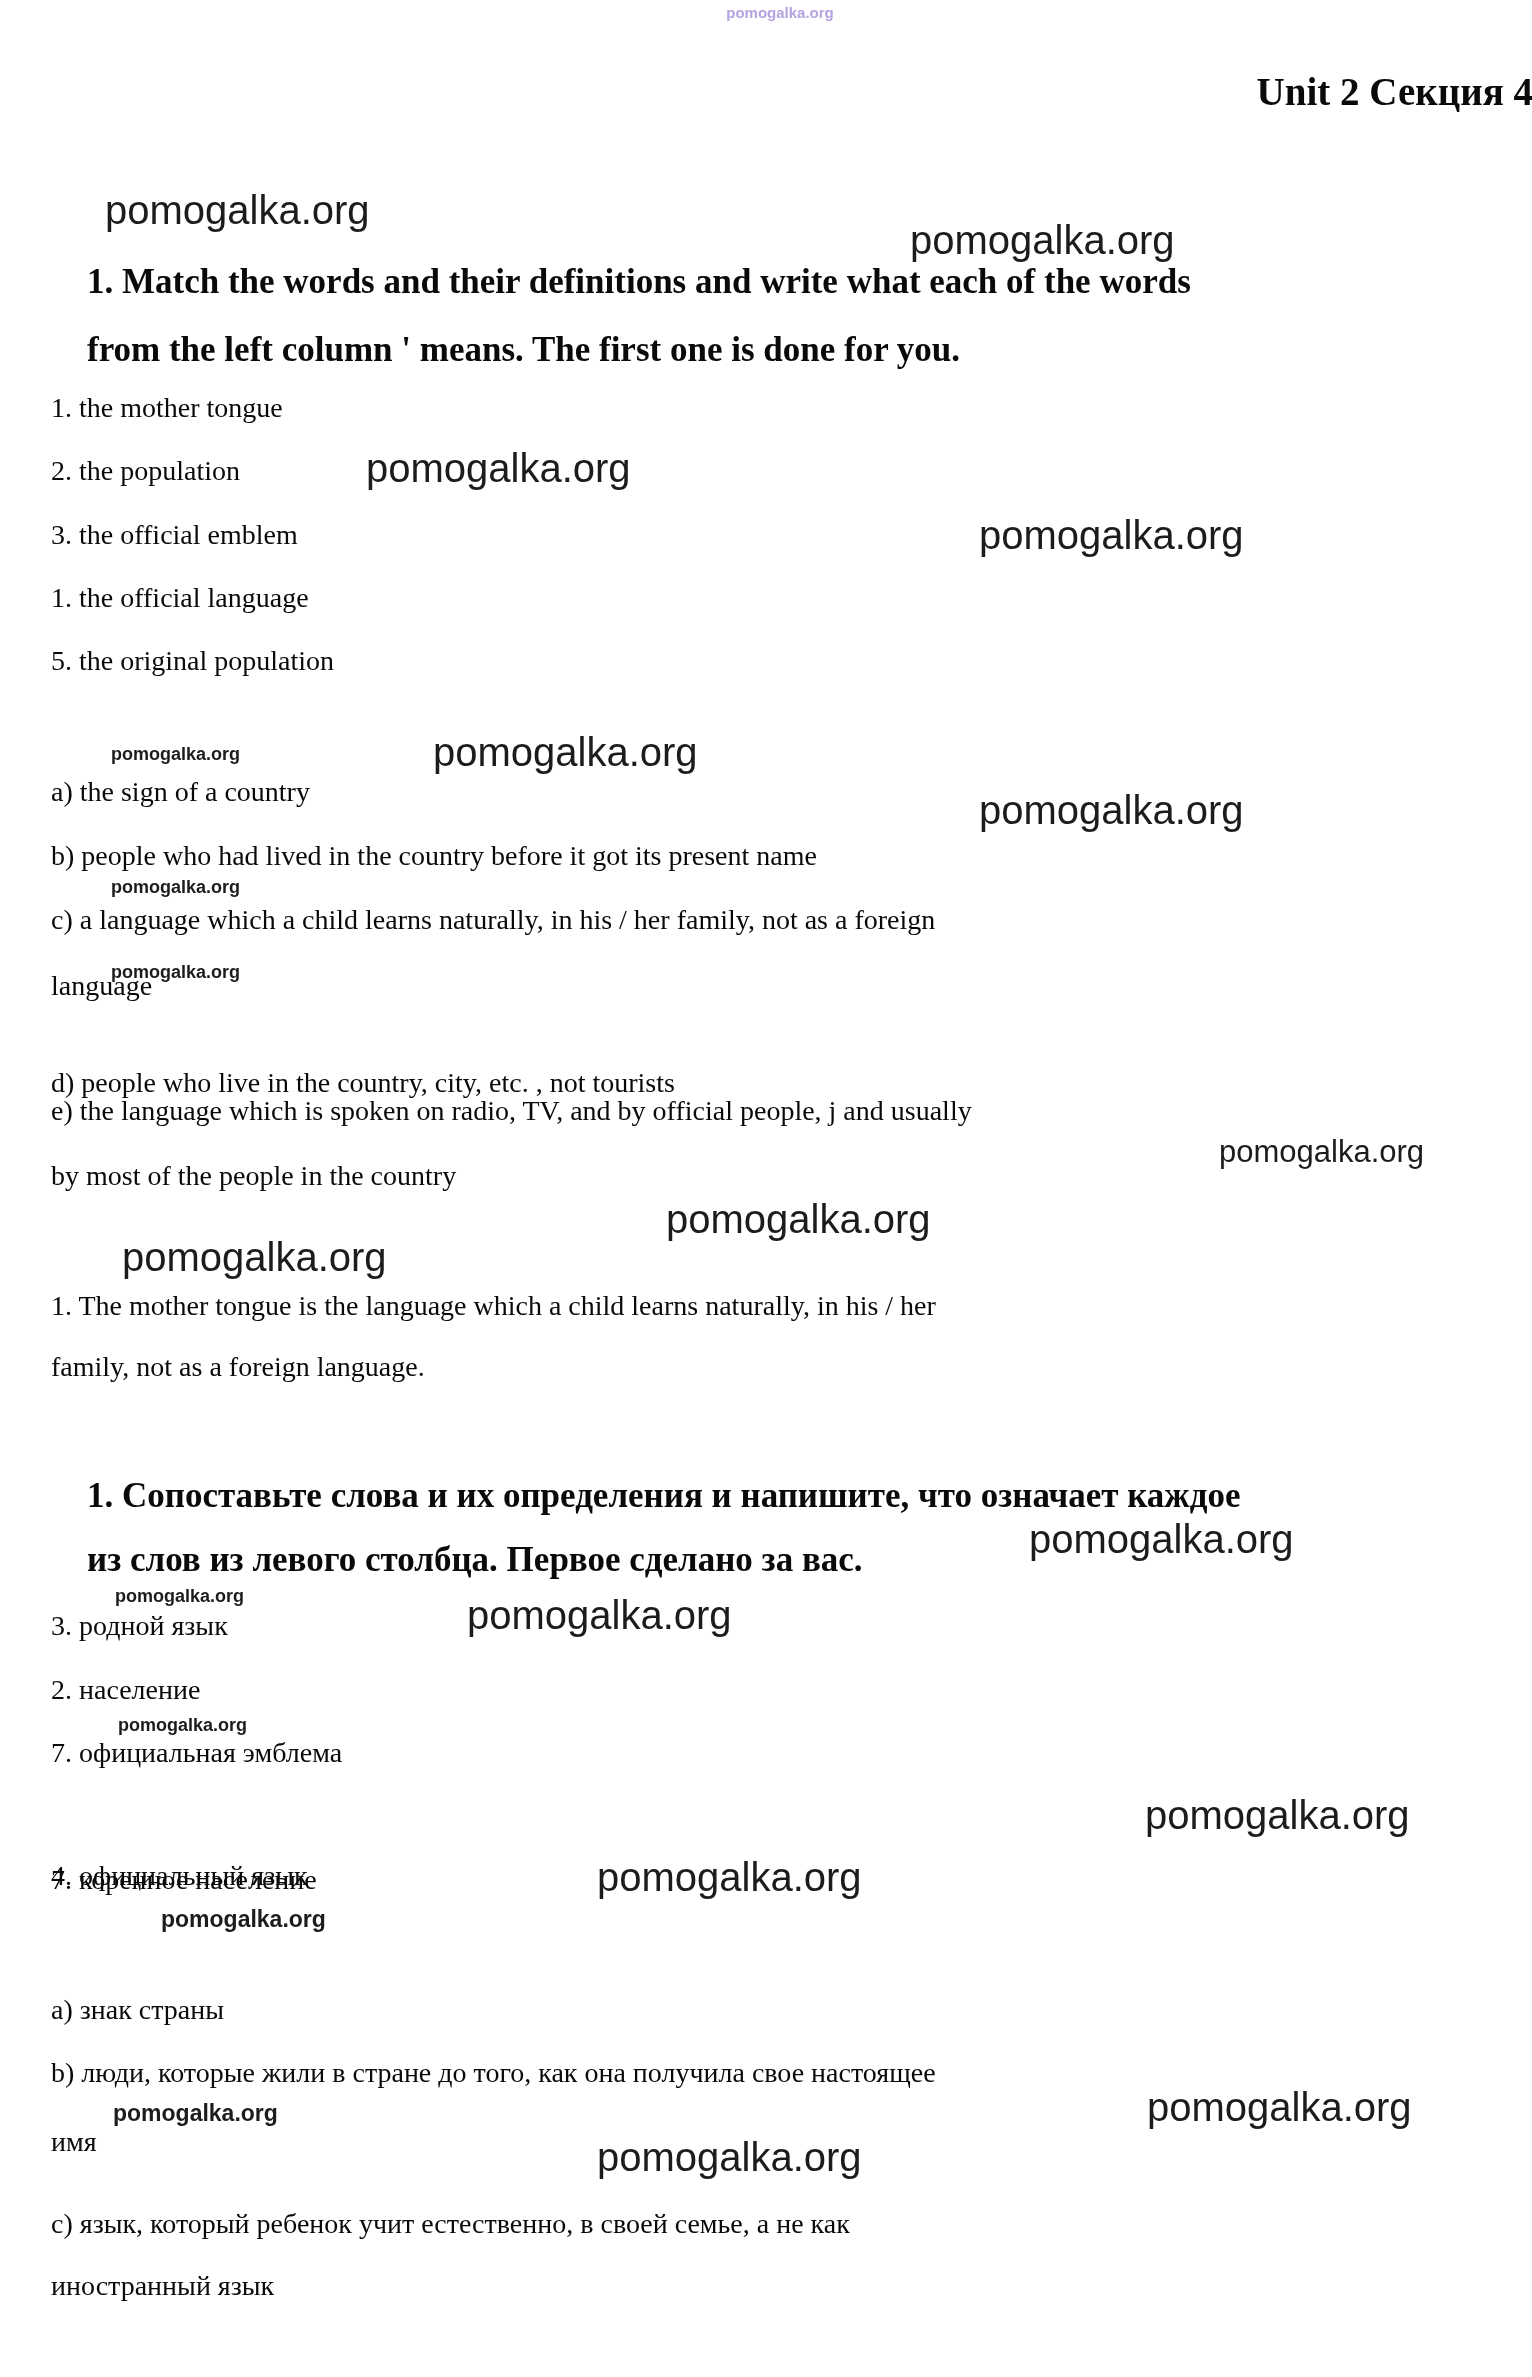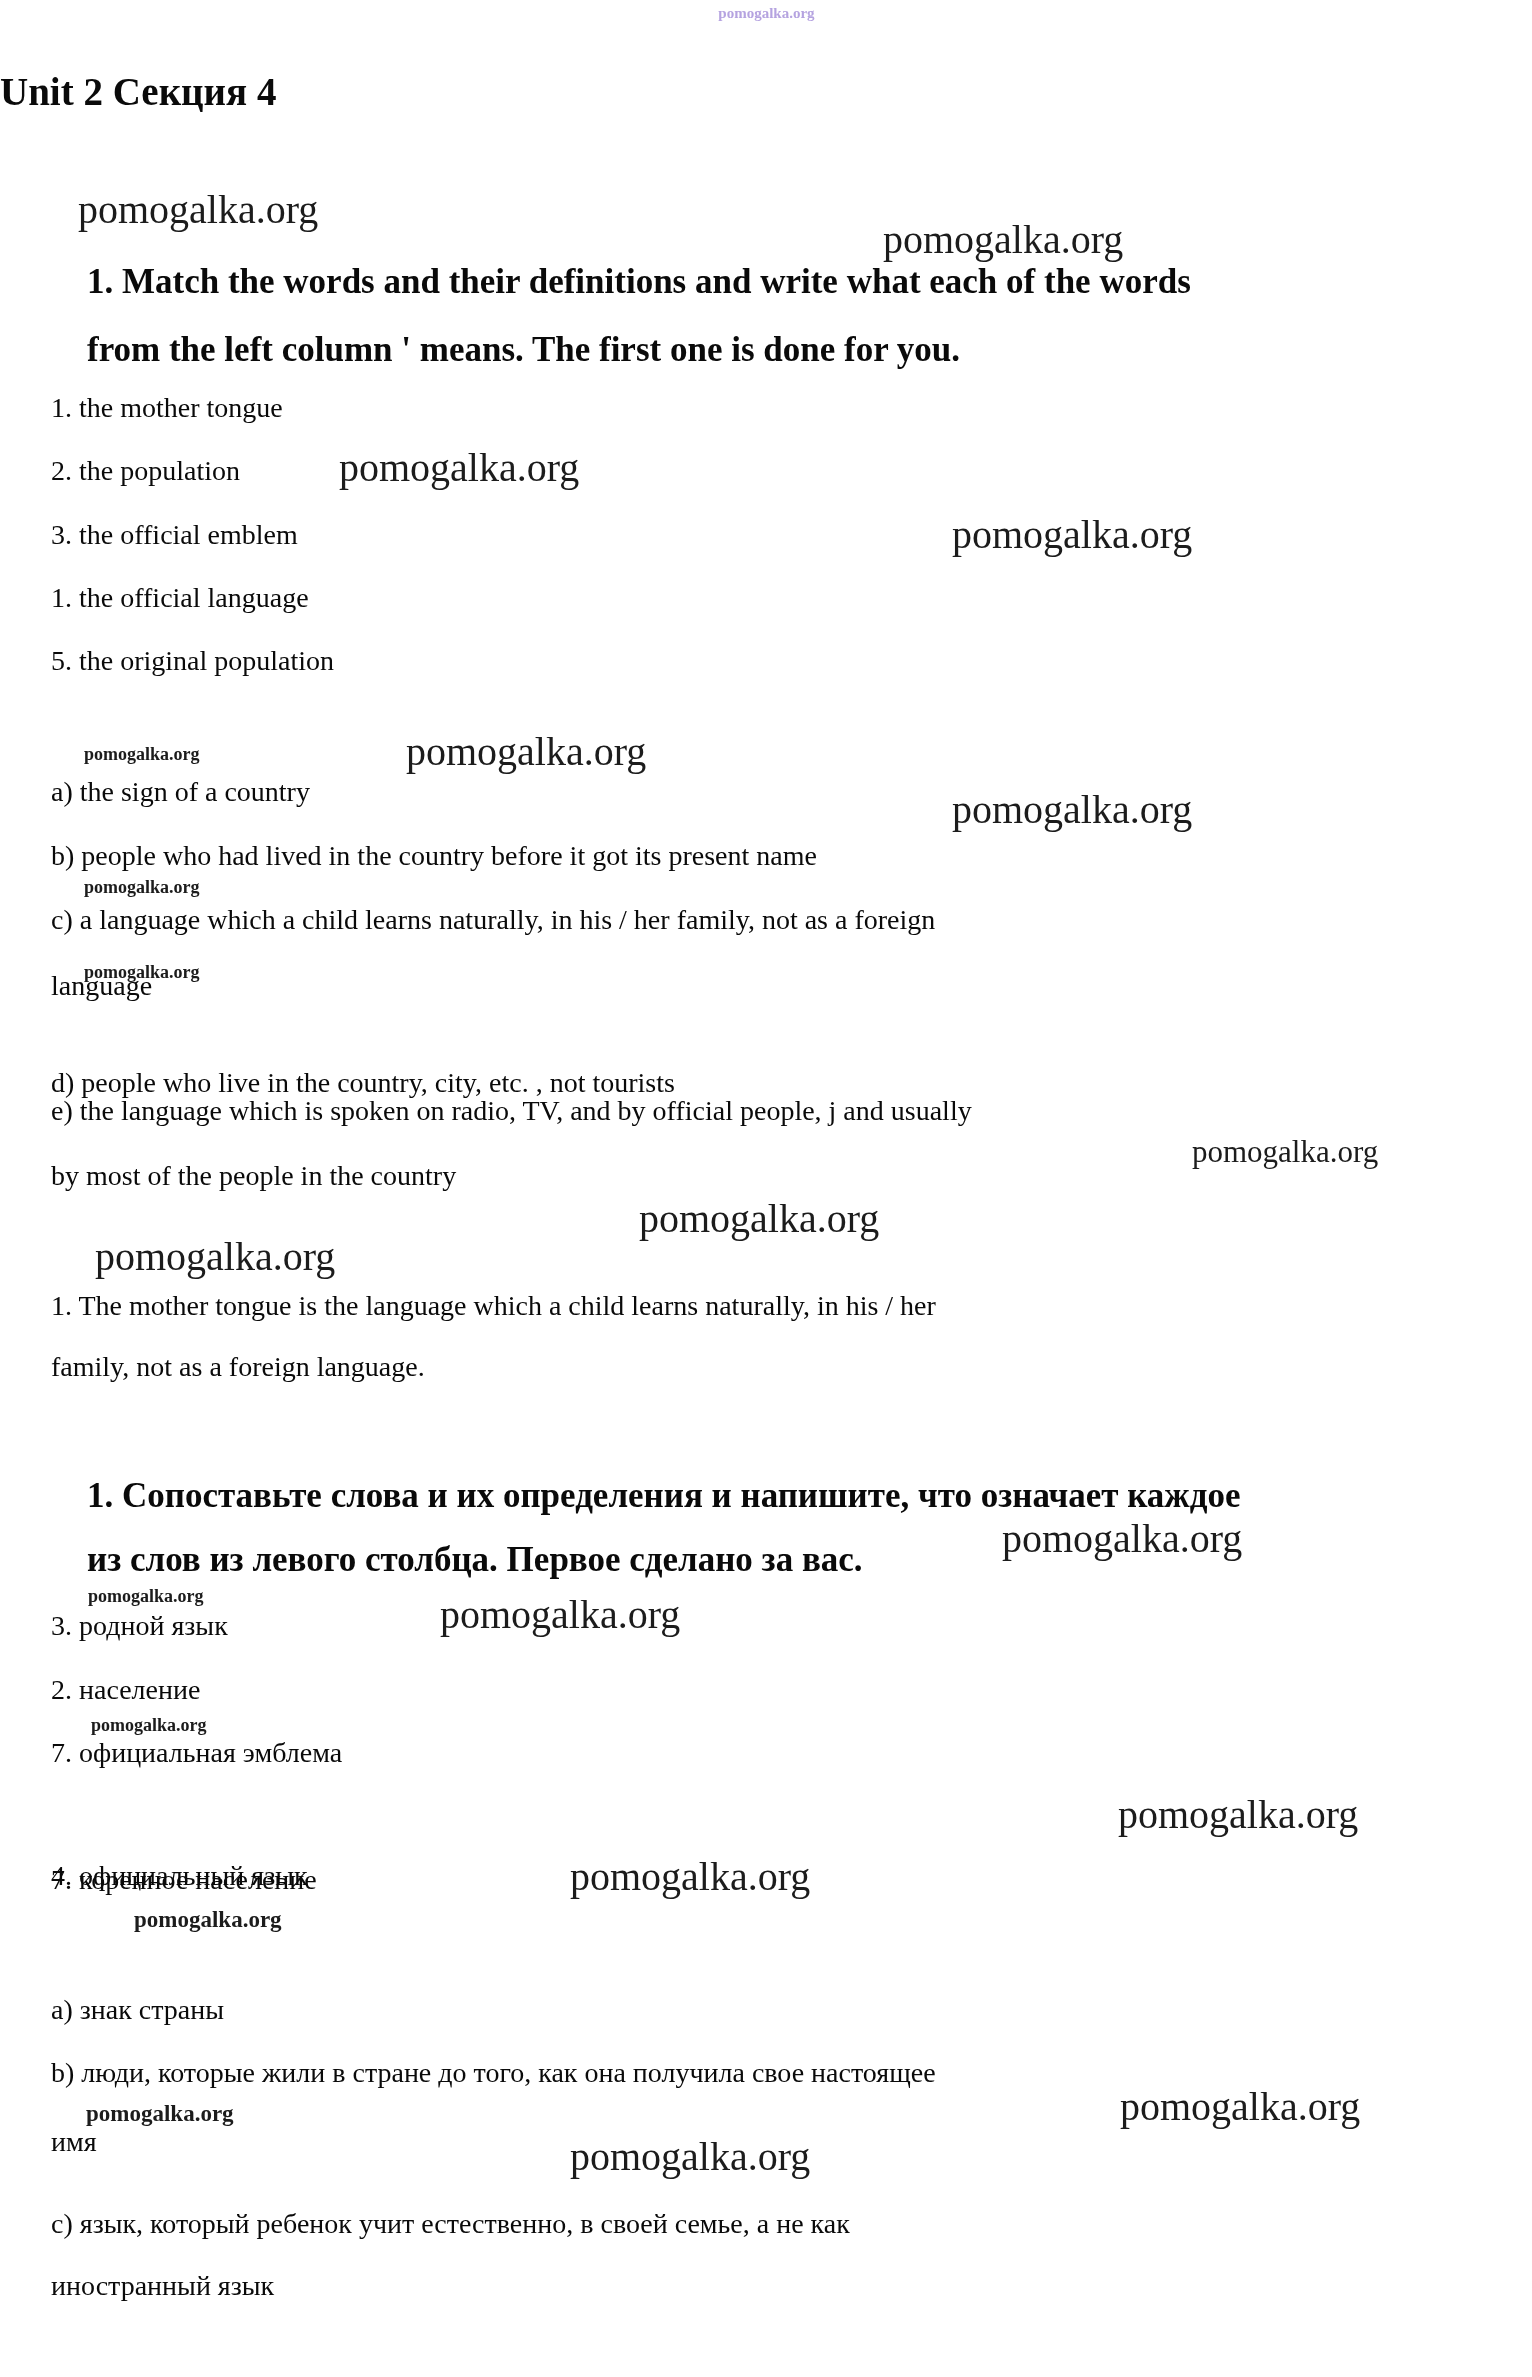--- a/index.html
+++ b/index.html
@@ -22,33 +22,34 @@
   }
   .bold{
     font-weight:bold;
     font-size:35px;
     margin-left:36px;
   }
   .title{
     position:absolute;
     left:0; right:0;
     margin:0;
-    text-align:left;
+    text-align:right;
     font-family:"Liberation Serif", serif;
     font-size:39px;
     font-weight:bold;
     color:#0a0a0a;
     white-space:nowrap;
   }
   .wm{
     position:absolute;
-    font-family:Liberation Serif, serif;
+    font-family:Liberation Sans, sans-serif;
     color:#1c1c1c;
     white-space:nowrap;
     line-height:1.1;
+    padding-left:27px;
   }
   .wm-lg{ font-size:40px; }
   .wm-md{ font-size:31px; }
   .wm-sm{ font-size:23px; font-weight:bold; }
   .wm-xs{ font-size:18px; font-weight:bold; }
   .wm-tiny{
     font-size:15px;
     color:#b5a3e0;
     font-weight:bold;
   }

